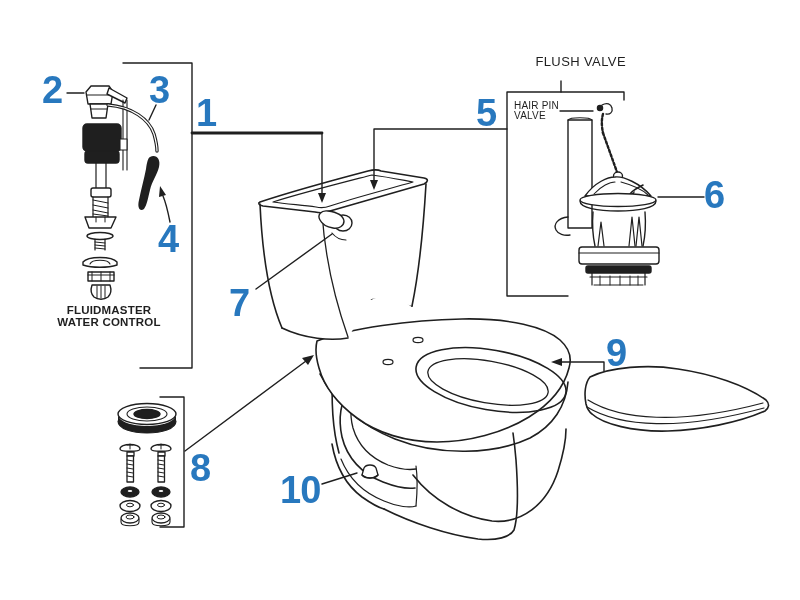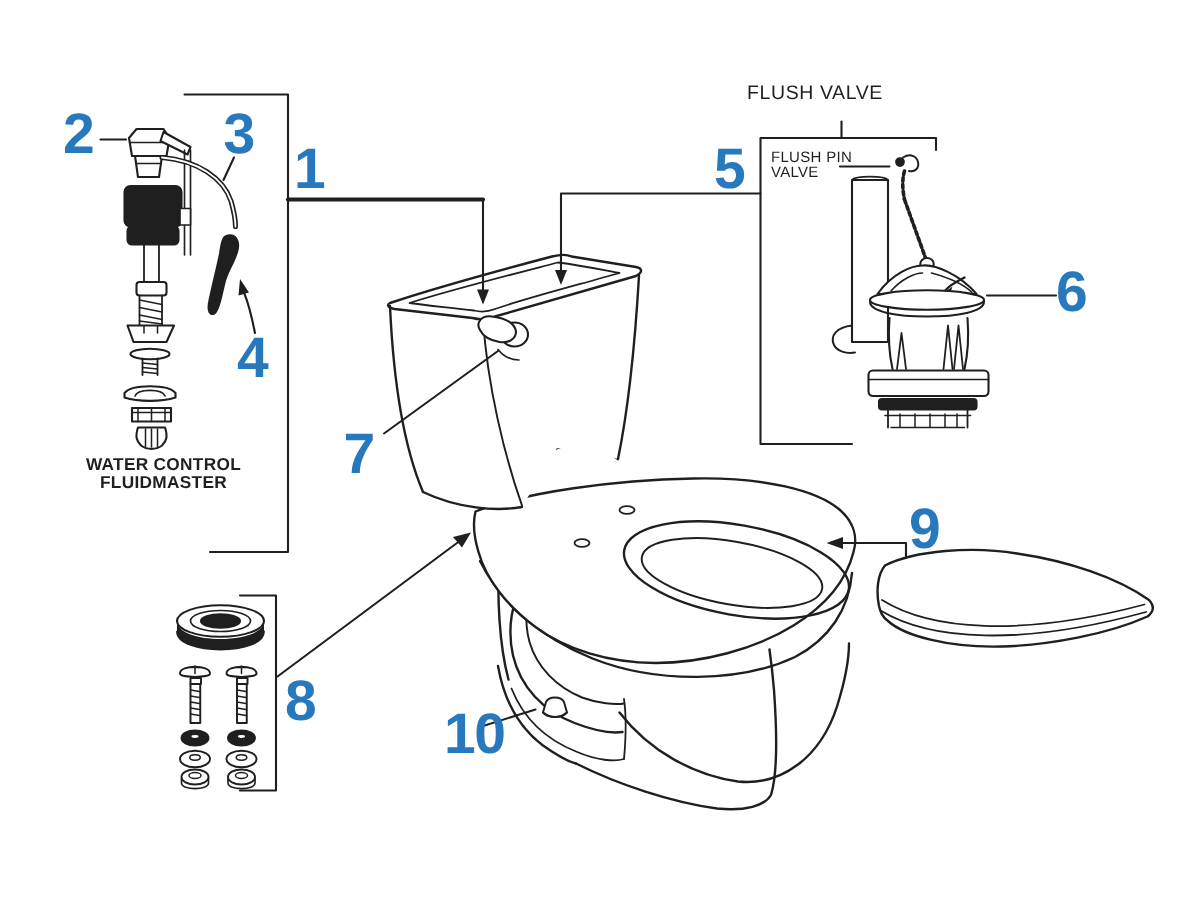--- a/index.html
+++ b/index.html
@@ -3,21 +3,21 @@
 <meta charset="utf-8">
 <style>
   html,body{margin:0;padding:0;}
   body{width:800px;height:600px;overflow:hidden;}
   .stage{position:relative;width:800px;height:600px;background:#fff;
          font-family:"Liberation Sans",sans-serif;color:#1f1f1f;}
   .stage svg{position:absolute;left:0;top:0;}
   .num{position:absolute;font-weight:bold;font-size:38px;line-height:1;
        letter-spacing:-1px;user-select:none;}
   .cap-label{position:absolute;color:inherit;}
-  .flush-valve-label{left:498px;top:54px;width:128px;text-align:left;
+  .flush-valve-label{left:498px;top:54px;width:128px;text-align:right;
        font-size:13px;letter-spacing:.4px;}
   .hairpin-label{left:514px;top:101px;font-size:10px;line-height:10px;
        letter-spacing:.2px;}
   .watercontrol-label{left:26px;top:304px;width:166px;text-align:center;
        font-weight:bold;font-size:11.5px;line-height:12px;letter-spacing:.2px;}
 </style>
 </head>
 <body>
 
 <div class="stage" style="background: rgb(255, 255, 255); color: rgb(31, 31, 31);">
@@ -248,27 +248,27 @@
 
   <div class="num" style="left: 196px; top: 94px; color: rgb(40, 120, 190);">1</div>
   <div class="num" style="left: 42px; top: 71px; color: rgb(40, 120, 190);">2</div>
   <div class="num" style="left: 149px; top: 71px; color: rgb(40, 120, 190);">3</div>
   <div class="num" style="left: 158px; top: 220px; color: rgb(40, 120, 190);">4</div>
   <div class="num" style="left: 476px; top: 94px; color: rgb(40, 120, 190);">5</div>
   <div class="num" style="left: 704px; top: 176px; color: rgb(40, 120, 190);">6</div>
   <div class="num" style="left: 229px; top: 284px; color: rgb(40, 120, 190);">7</div>
   <div class="num" style="left: 190px; top: 449px; color: rgb(40, 120, 190);">8</div>
   <div class="num" style="left: 606px; top: 334px; color: rgb(40, 120, 190);">9</div>
-  <div class="num" style="left: 280px; top: 471px; color: rgb(40, 120, 190); margin-left: 16px;">10</div>
+  <div class="num" style="left: 280px; top: 471px; color: rgb(40, 120, 190);">10</div>
 
   <div class="cap-label flush-valve-label">FLUSH VALVE</div>
 
   <div class="cap-label hairpin-label">
-    <div>FLUSH PIN</div>
+    <div>HAIR PIN</div>
     <div>VALVE</div>
   </div>
 
   <div class="cap-label watercontrol-label">
+    <div>FLUIDMASTER</div>
     <div>WATER CONTROL</div>
-    <div>FLUIDMASTER</div>
   </div>
 
 </div>
 
 </body></html>

